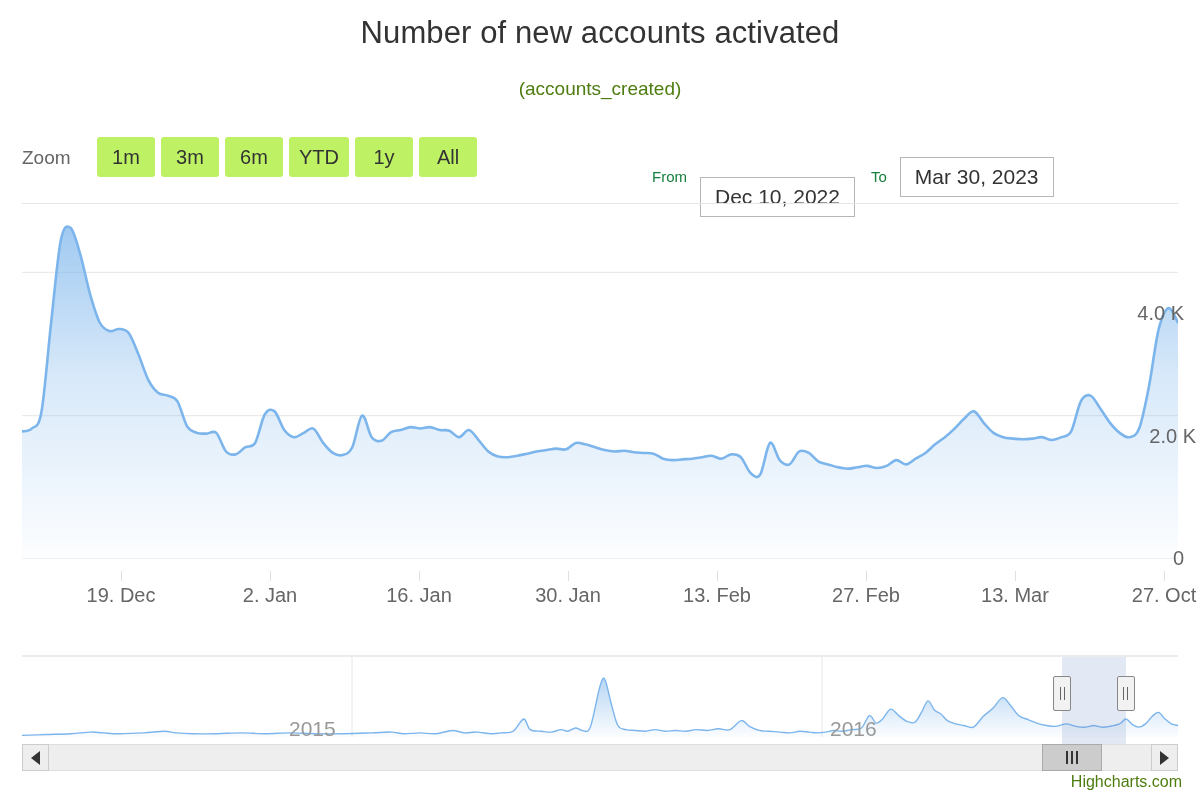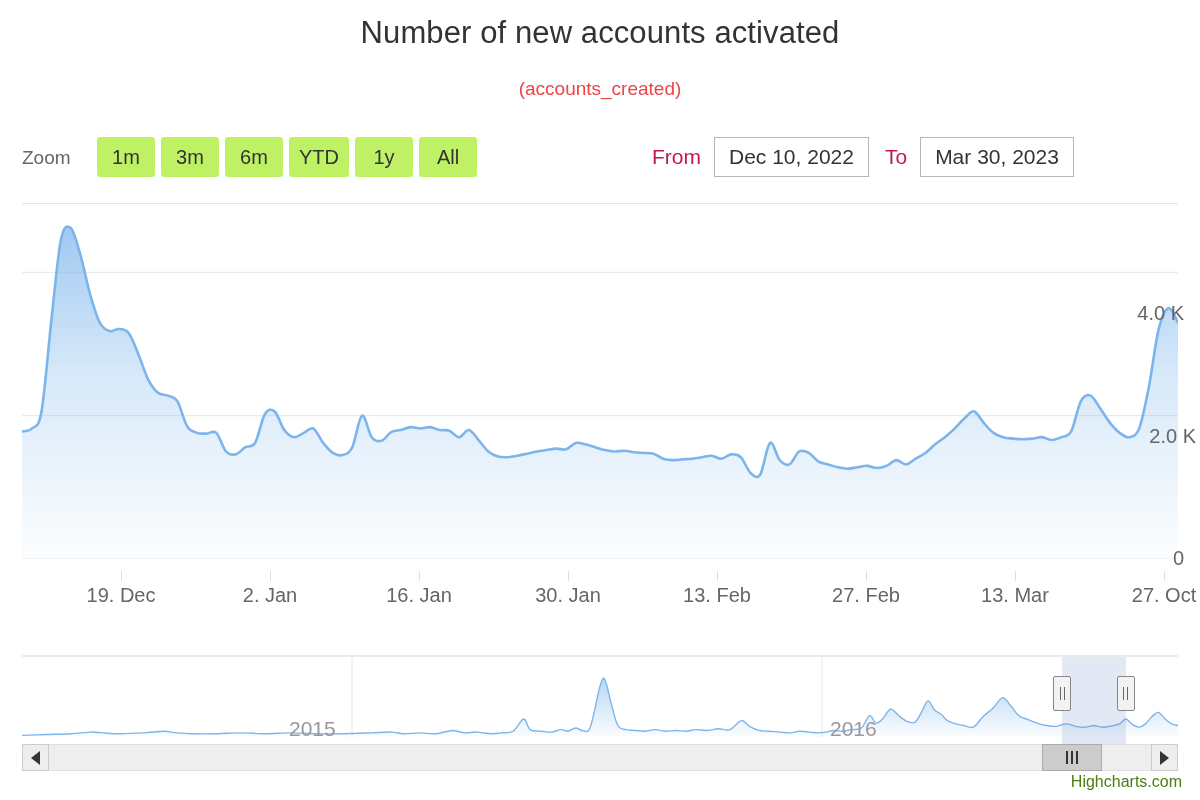--- a/index.html
+++ b/index.html
@@ -36,21 +36,21 @@
     letter-spacing: 0.1px;
   }
   .chart-subtitle {
     position: absolute;
     top: 76px;
     left: 0;
     width: 1200px;
     text-align: center;
     font-size: 19px;
     line-height: 26px;
-    color: #ef4444;
+    color: #4d7c0f;
     font-weight: normal;
   }
 
   
   .rangeselector {
     position: absolute;
     top: 137px;
     left: 0;
     width: 1200px;
     height: 44px;
@@ -88,39 +88,39 @@
   }
   .rs-inputs {
     position: absolute;
     left: 652px;
     top: 0;
     display: flex;
     align-items: center;
     gap: 0px;
   }
   .rs-io-label {
-    font-size: 21px;
-    color: #be185d;
+    font-size: 15px;
+    color: #15803d;
     line-height: 24px;
   }
   .rs-input {
     border: 1px solid #b6b6b6;
     background: #ffffff;
     height: 40px;
     box-sizing: border-box;
     display: flex;
     align-items: center;
     justify-content: center;
     font-family: "Liberation Sans", sans-serif;
     font-size: 21px;
     color: #333333;
     padding: 0 14px;
     cursor: pointer;
   }
-  #rs-input-from { margin-left: 13px; margin-right: 16px; }
+  #rs-input-from { margin-left: 13px; margin-right: 16px; margin-top: 40px; }
   #rs-input-to   { margin-left: 13px; }
 
   
   .rs-separator {
     position: absolute;
     left: 22px;
     top: 203px;
     width: 1156px;
     height: 1px;
     background: #e6e6e6;

